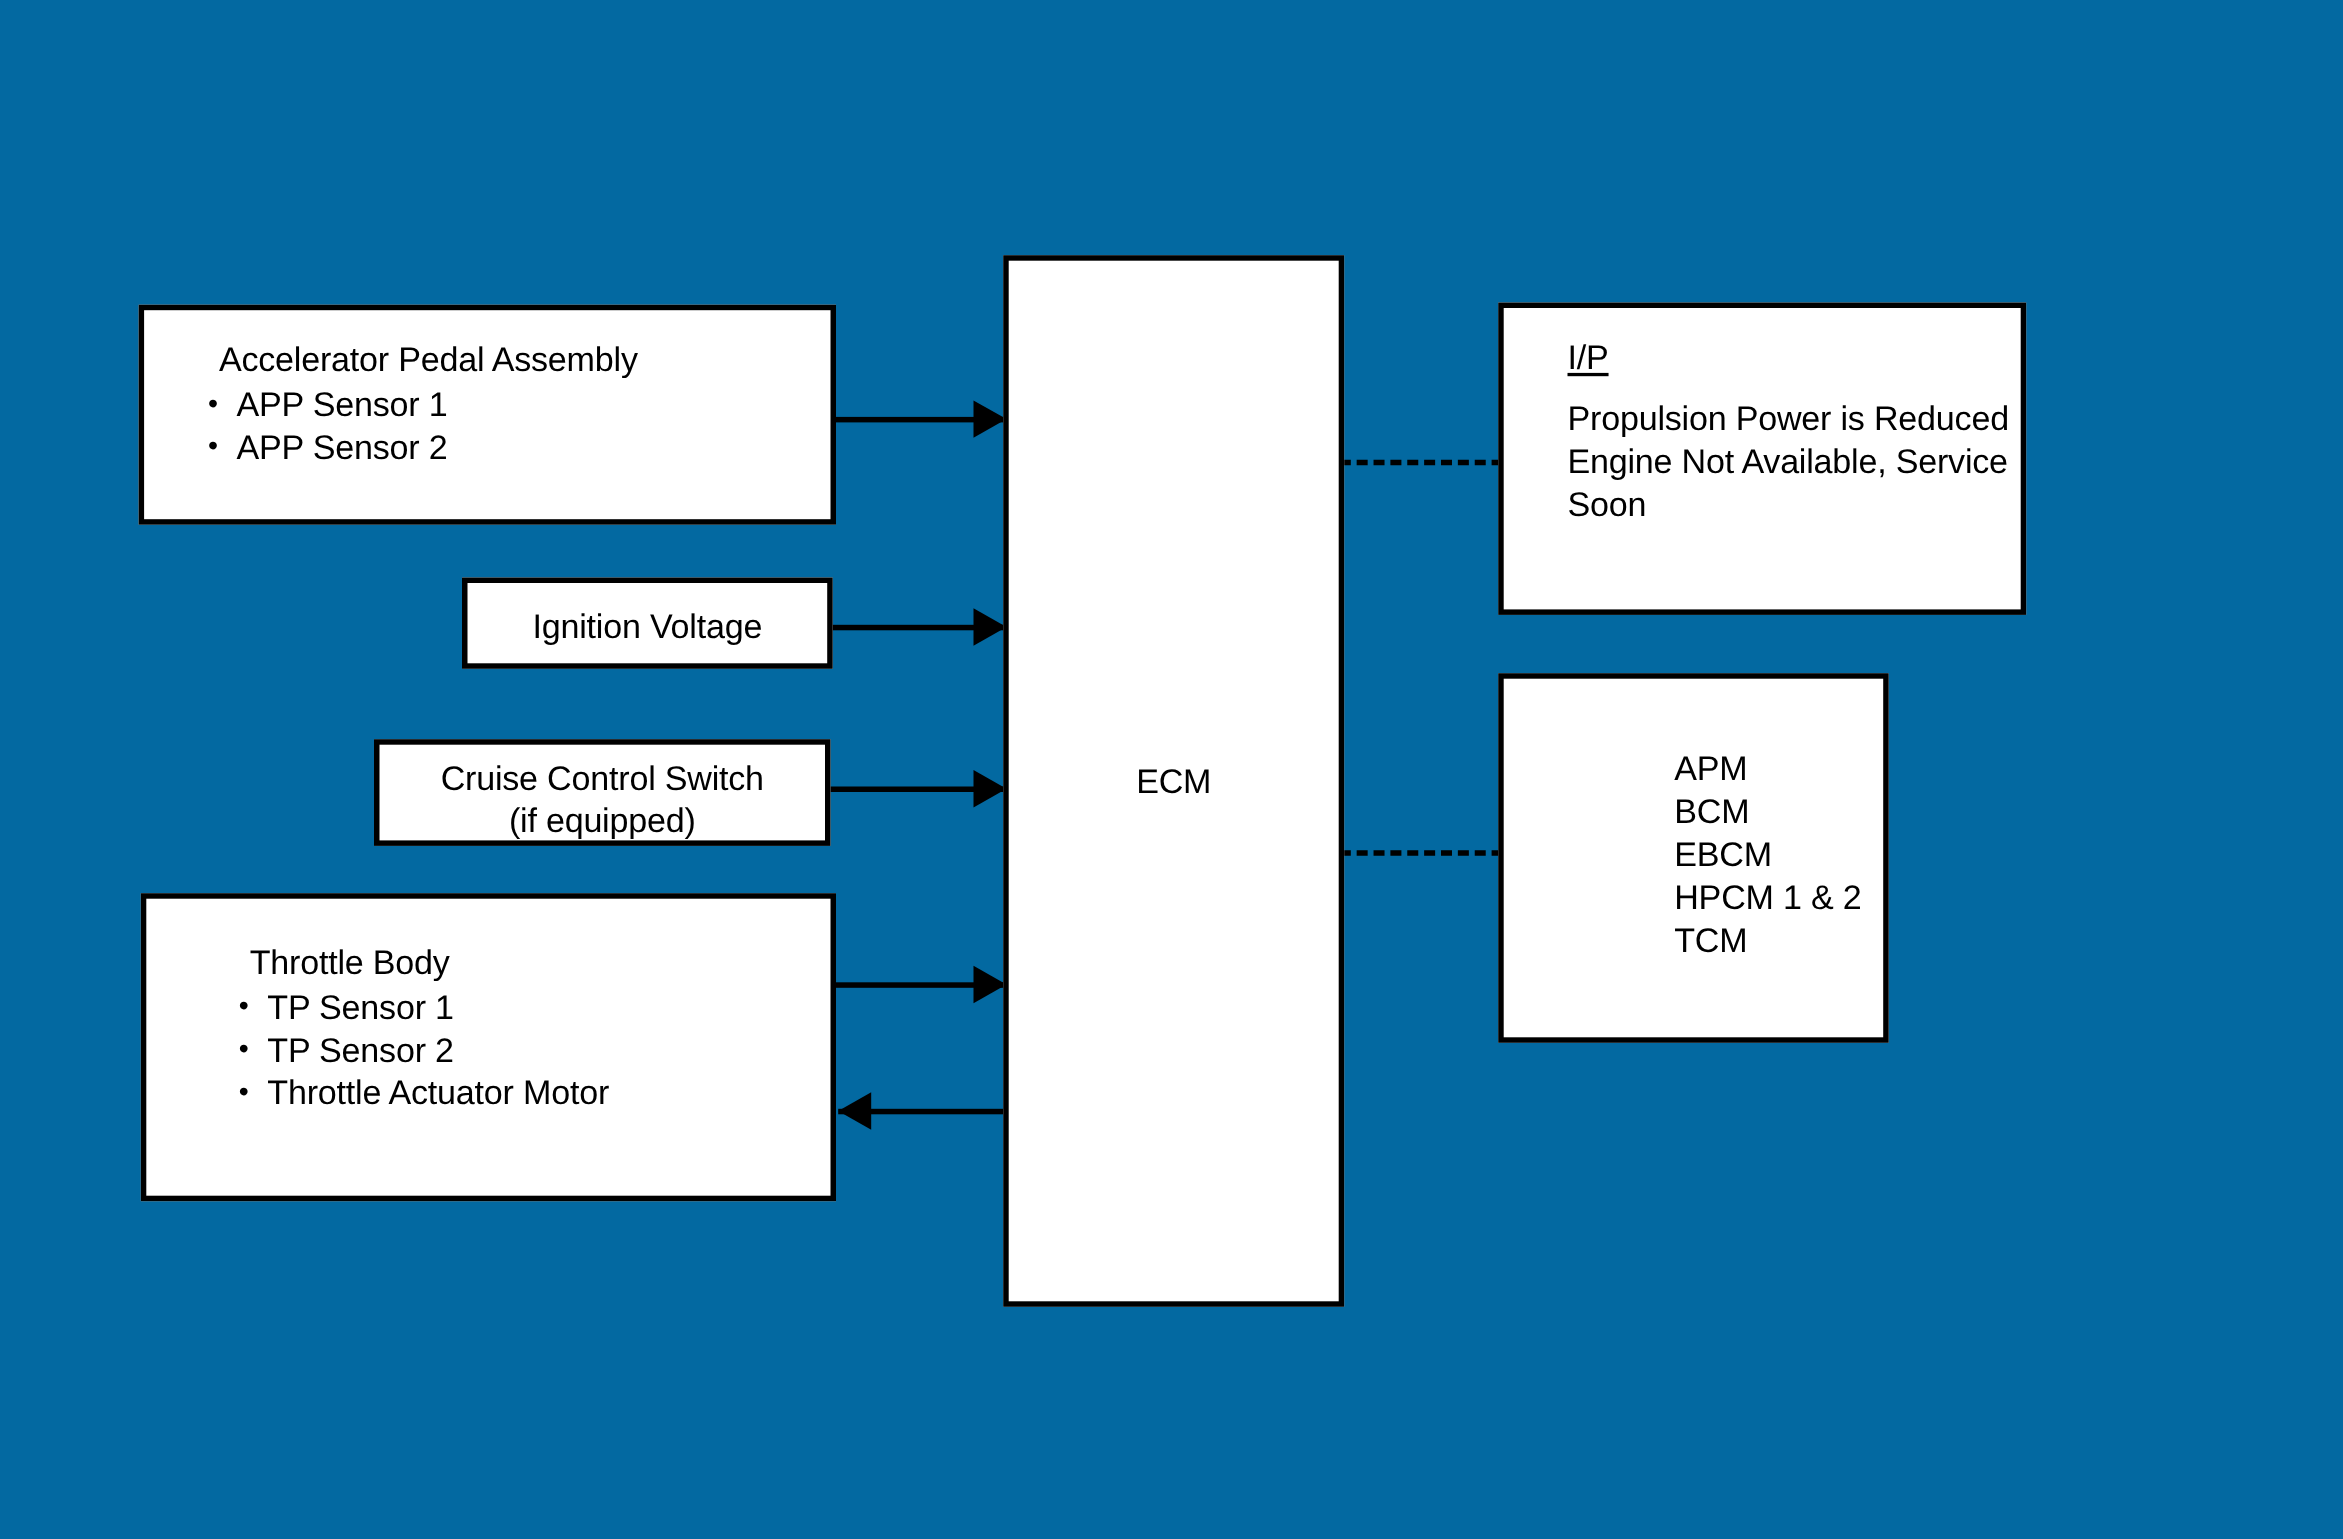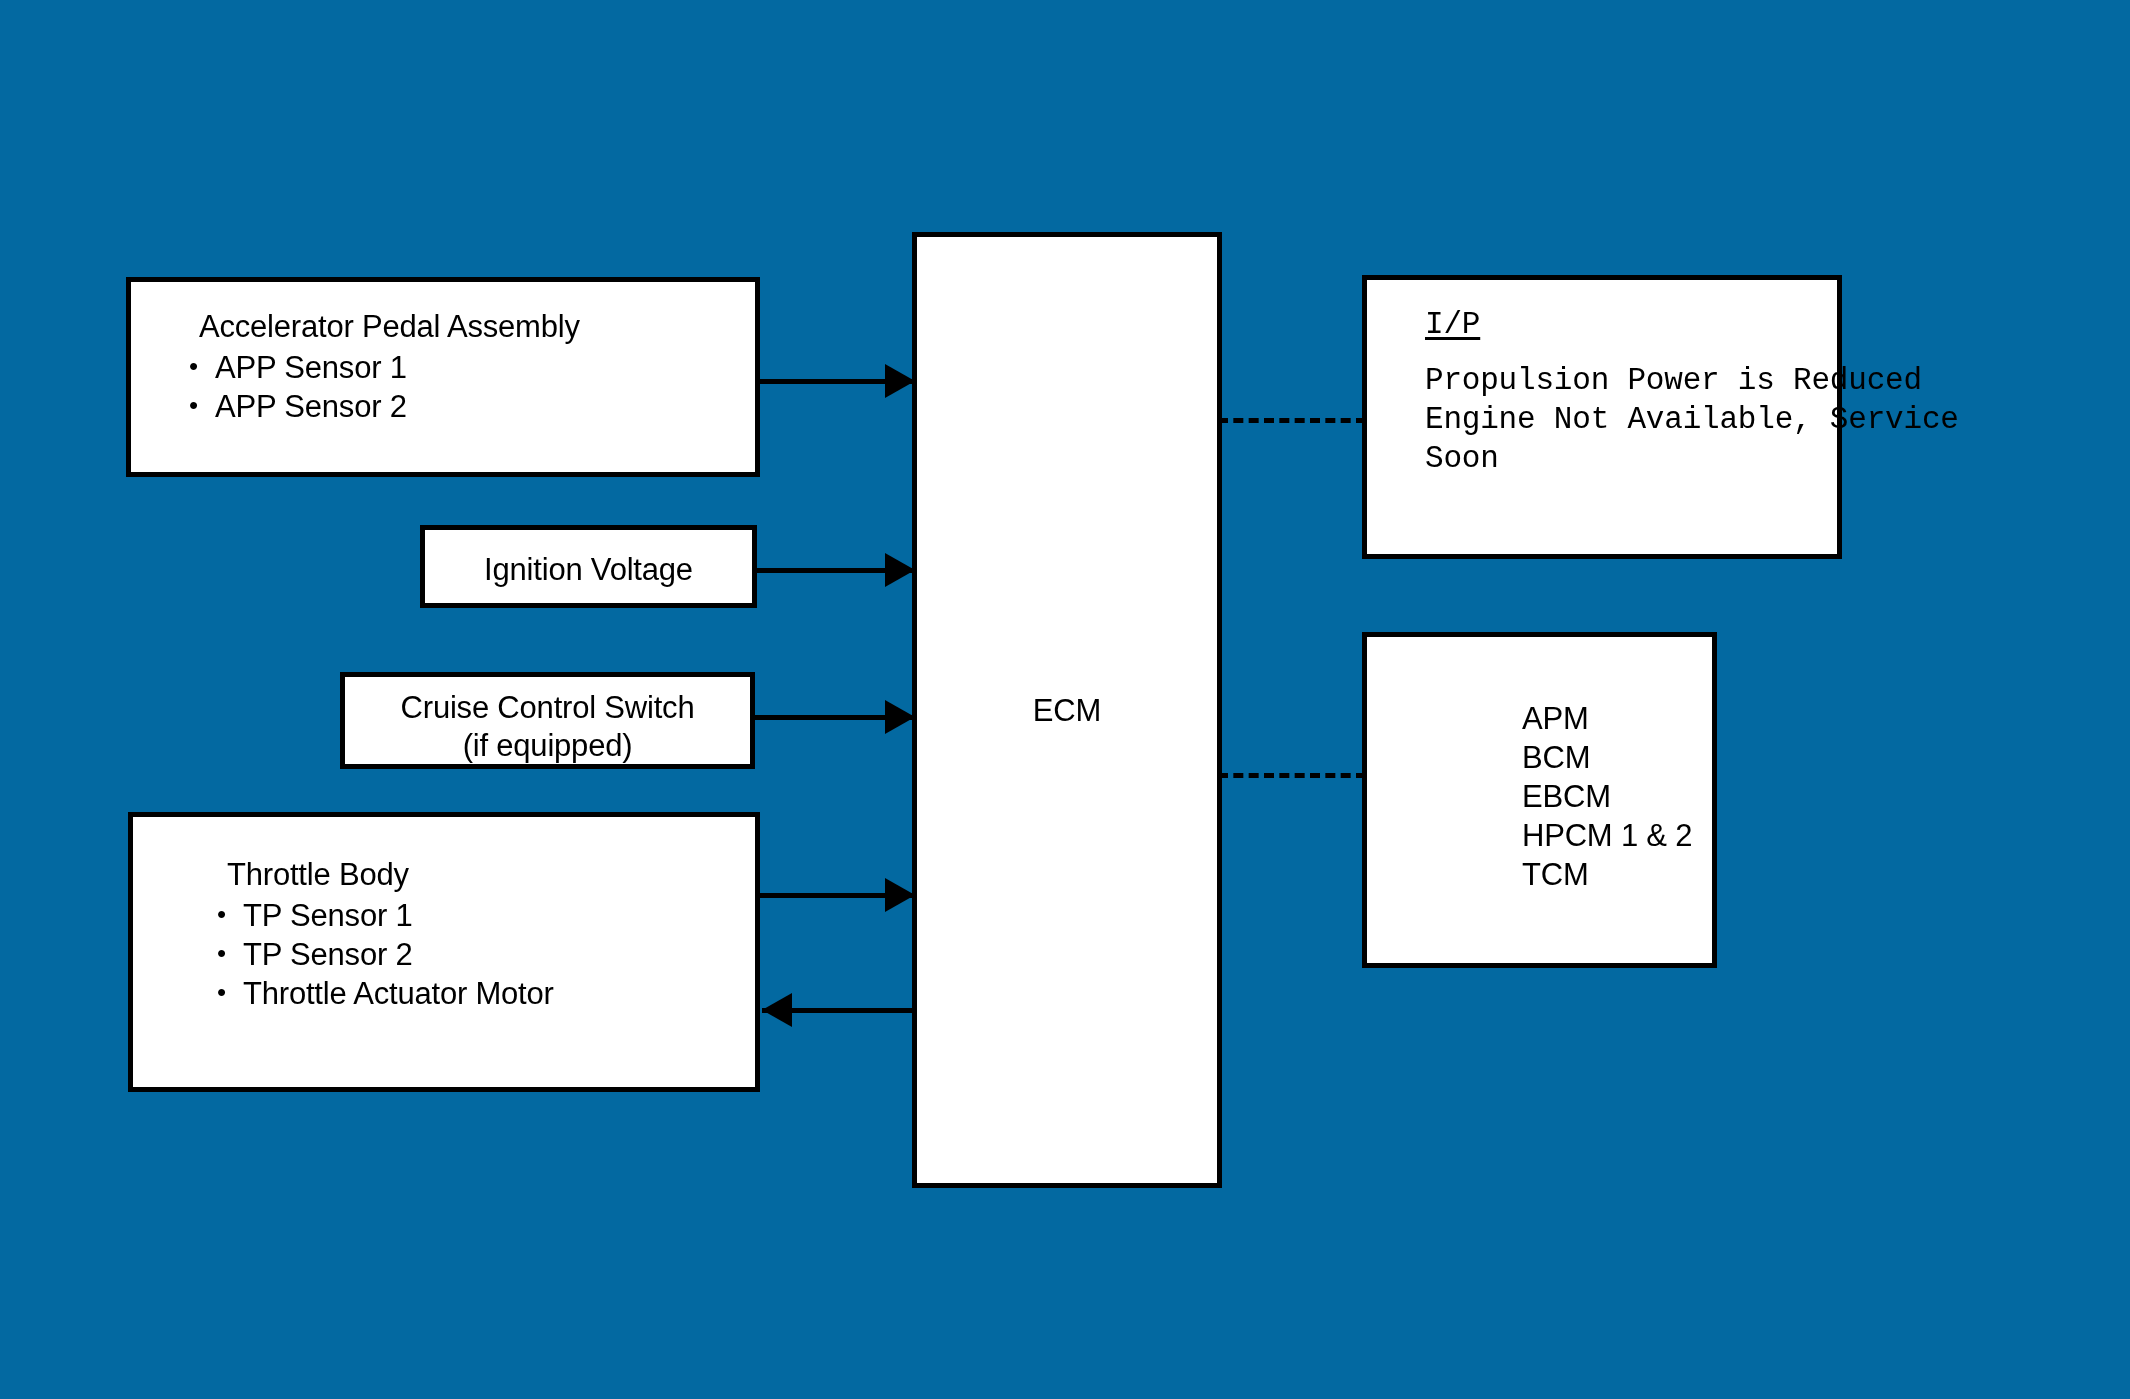--- a/index.html
+++ b/index.html
@@ -157,30 +157,30 @@
       <li>TP Sensor 1</li>
       <li>TP Sensor 2</li>
       <li>Throttle Actuator Motor</li>
     </ul>
   </div>
 
   <div class="box" style="left:912px; top:232px; width:310px; height:956px;">
     <div class="centered-text" style="left:0; right:0; top:455px;">ECM</div>
   </div>
 
-  <div class="box" style="left:1362px; top:275px; width:480px; height:284px;font-family:Liberation Mono, monospace;">
+  <div class="box" style="left:1362px; top:275px; width:480px; height:284px;">
     <div class="box-text underline" style="left:58px; top:25px;">I/P</div>
     <ul class="plain-list" style="left:58px; top:81px;">
       <li>Propulsion Power is Reduced</li>
       <li>Engine Not Available, Service</li>
       <li>Soon</li>
     </ul>
   </div>
 
-  <div class="box" style="left:1362px; top:612px; width:355px; height:336px;margin-top:20px;">
+  <div class="box" style="left:1362px; top:612px; width:355px; height:336px;">
     <ul class="plain-list" style="left:155px; top:62px;">
       <li>APM</li>
       <li>BCM</li>
       <li>EBCM</li>
       <li>HPCM 1 &amp; 2</li>
       <li>TCM</li>
     </ul>
   </div>
 
 </div>

